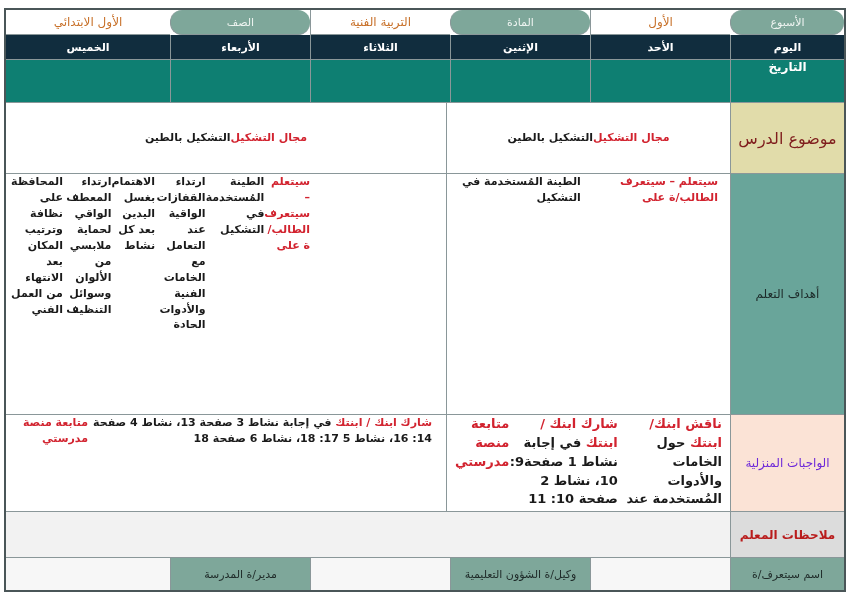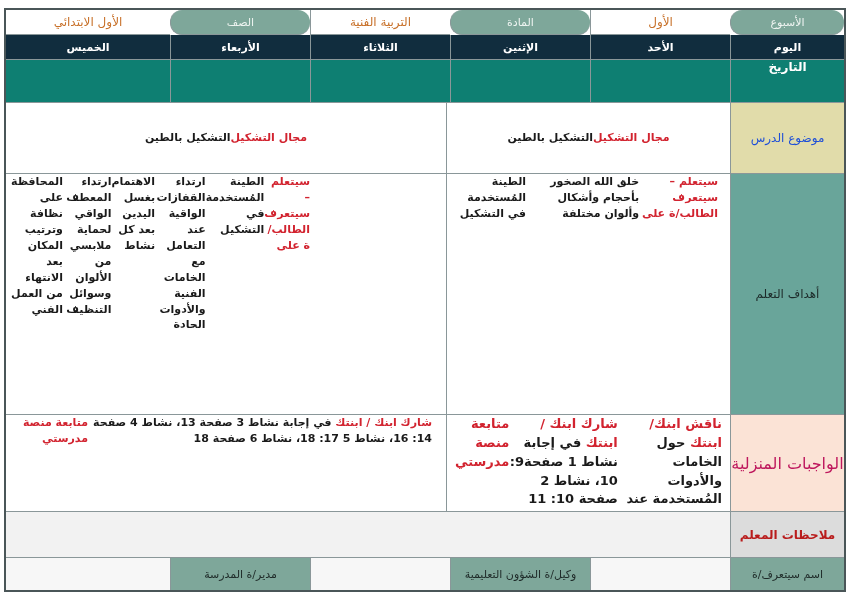--- a/index.html
+++ b/index.html
@@ -13,23 +13,23 @@
           font-size:11px; overflow:hidden; }
   .cell:last-child { border-left:none; }
   .lbl { width:114px; flex:none; }
   .c6 { width:140px; flex:none; }
   .half-r { width:284px; flex:none; }
   .half-l { flex:1; }
   .sage { background:#7ea79a; color:#eef4f1;border-radius:12px; }
   .white-orange { background:#ffffff; color:#c8712a; font-weight:normal; font-size:12px; }
   .navy { background:#112d3e; color:#ffffff; font-weight:bold; font-size:11px; }
   .teal { background:#0e7f72; color:#ffffff; }
-  .khaki { background:#e1dcaa; color:#1d4ed8; font-size:12px; }
+  .khaki { background:#e1dcaa; color:#7f1d1d; font-size:16px; }
   .teal2 { background:#69a59a; color:#1d2b2a; font-size:12px; }
-  .peach { background:#fbe3d6; color:#be185d; font-size:16px; }
+  .peach { background:#fbe3d6; color:#6d28d9; font-size:12px; }
   .grey { background:#dcdcdc; color:#b91c1c; font-size:12px; font-weight:bold; }
   .sig { background:#7ea79a; color:#1e2a28; font-size:11px; }
   .blank { background:#f7f7f7; }
   .content { background:#ffffff; color:#1a1a1a; font-size:11px; font-weight:bold; line-height:1.45;
              flex-direction:row; }
   .content.just { align-items:flex-start; justify-content:center; padding:0 5px; text-align:right; }
   .red { color:#d2232f; font-weight:bold; }
   .line { display:block; }
   .notes-area { background:#f2f2f2; }
 </style>
@@ -74,21 +74,20 @@
     <div class="cell half-l content">
       <span class="line red">مجال التشكيل</span>
       <span class="line">التشكيل بالطين</span>
     </div>
   </div>
 
   <div class="row" style="top:164px; height:241px;">
     <div class="cell lbl teal2">أهداف التعلم</div>
     <div class="cell half-r content just" style="padding-right:12px;">
       <span class="line red">سيتعلم – سيتعرف الطالب/ة على</span>
-      <span class="line">خلق الله الصخور بأحجام وأشكال وألوان مختلفة</span>
       <span class="line">الطينة المُستخدمة في التشكيل</span>
     </div>
     <div class="cell half-l content just" style="padding-right:136px; padding-bottom:40px;">
       <span class="line red">سيتعلم – سيتعرف الطالب/ة على</span>
       <span class="line">الطينة المُستخدمة في التشكيل</span>
       <span class="line">ارتداء القفازات الواقية عند التعامل مع الخامات الفنية والأدوات الحادة</span>
       <span class="line">الاهتمام بغسل اليدين بعد كل نشاط</span>
       <span class="line">ارتداء المعطف الواقي لحماية ملابسي من الألوان وسوائل التنظيف</span>
       <span class="line">المحافظة على نظافة وترتيب المكان بعد الانتهاء من العمل الفني</span>
     </div>

